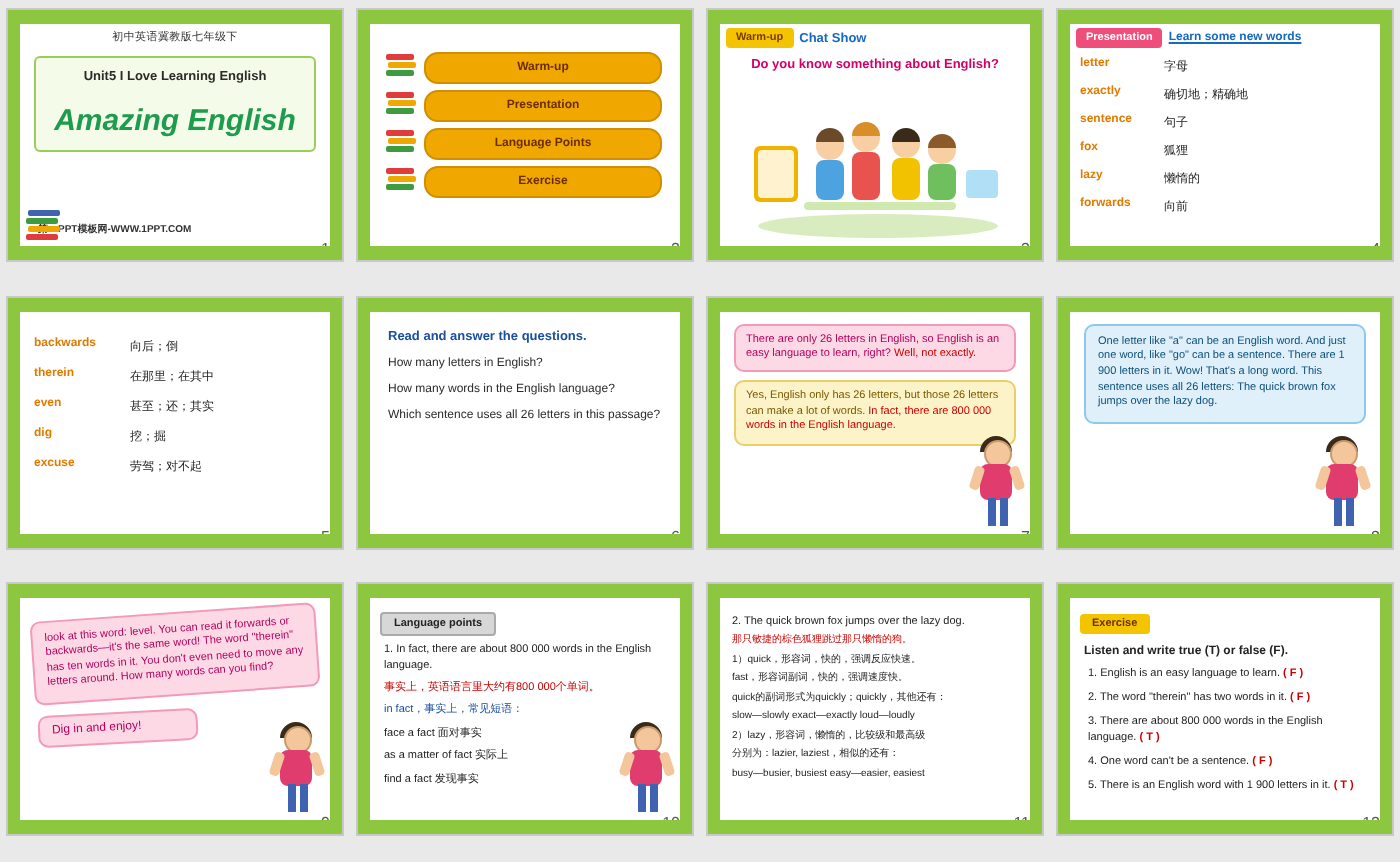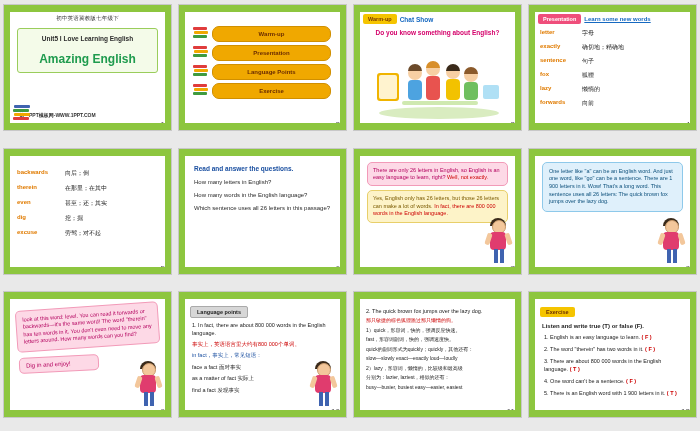--- a/index.html
+++ b/index.html
@@ -13,21 +13,21 @@
   .frame-green::before{content:"";position:absolute;left:0;top:0;width:100%;height:7px;background:#8dc63f;}
   .frame-green::after{content:"";position:absolute;left:0;bottom:0;width:100%;height:7px;background:#8dc63f;}
   .sideL{position:absolute;left:0;top:0;width:6px;height:100%;background:#8dc63f;}
   .sideR{position:absolute;right:0;top:0;width:6px;height:100%;background:#8dc63f;}
   .inner{position:absolute;left:7px;top:8px;right:7px;bottom:8px;overflow:hidden;}
 
   
   .s1-top{font-size:5.5px;color:#333;text-align:center;padding-top:2px;letter-spacing:0.2px;}
   .s1-box{margin:6px 6px 0 6px;border:1px solid #9acd5b;border-radius:3px;background:#f4fbe9;padding:6px 4px;text-align:center;}
   .s1-unit{font-size:6.5px;font-weight:bold;color:#2b2b2b;}
-  .s1-title{font-size:12px;font-weight:bold;color:#1f9b4e;margin-top:10px;}
+  .s1-title{font-size:15px;font-weight:bold;color:#1f9b4e;margin-top:10px;font-style:italic;}
   .s1-foot{position:absolute;left:8px;bottom:4px;font-size:5px;color:#333;font-weight:bold;}
   .books{position:absolute;left:2px;bottom:2px;width:18px;height:16px;}
   .bk{position:absolute;width:16px;height:3px;border-radius:1px;}
 
   
   .menu-item{position:relative;margin:3px 8px 0 26px;height:14px;border-radius:7px;background:#f0a800;border:1px solid #d08f00;
     display:flex;align-items:center;justify-content:center;font-size:6px;color:#6b2d00;font-weight:bold;}
   .book-ic{position:absolute;left:-20px;top:0;width:16px;height:13px;}
   .book-ic i{position:absolute;display:block;border-radius:1px;}
 

